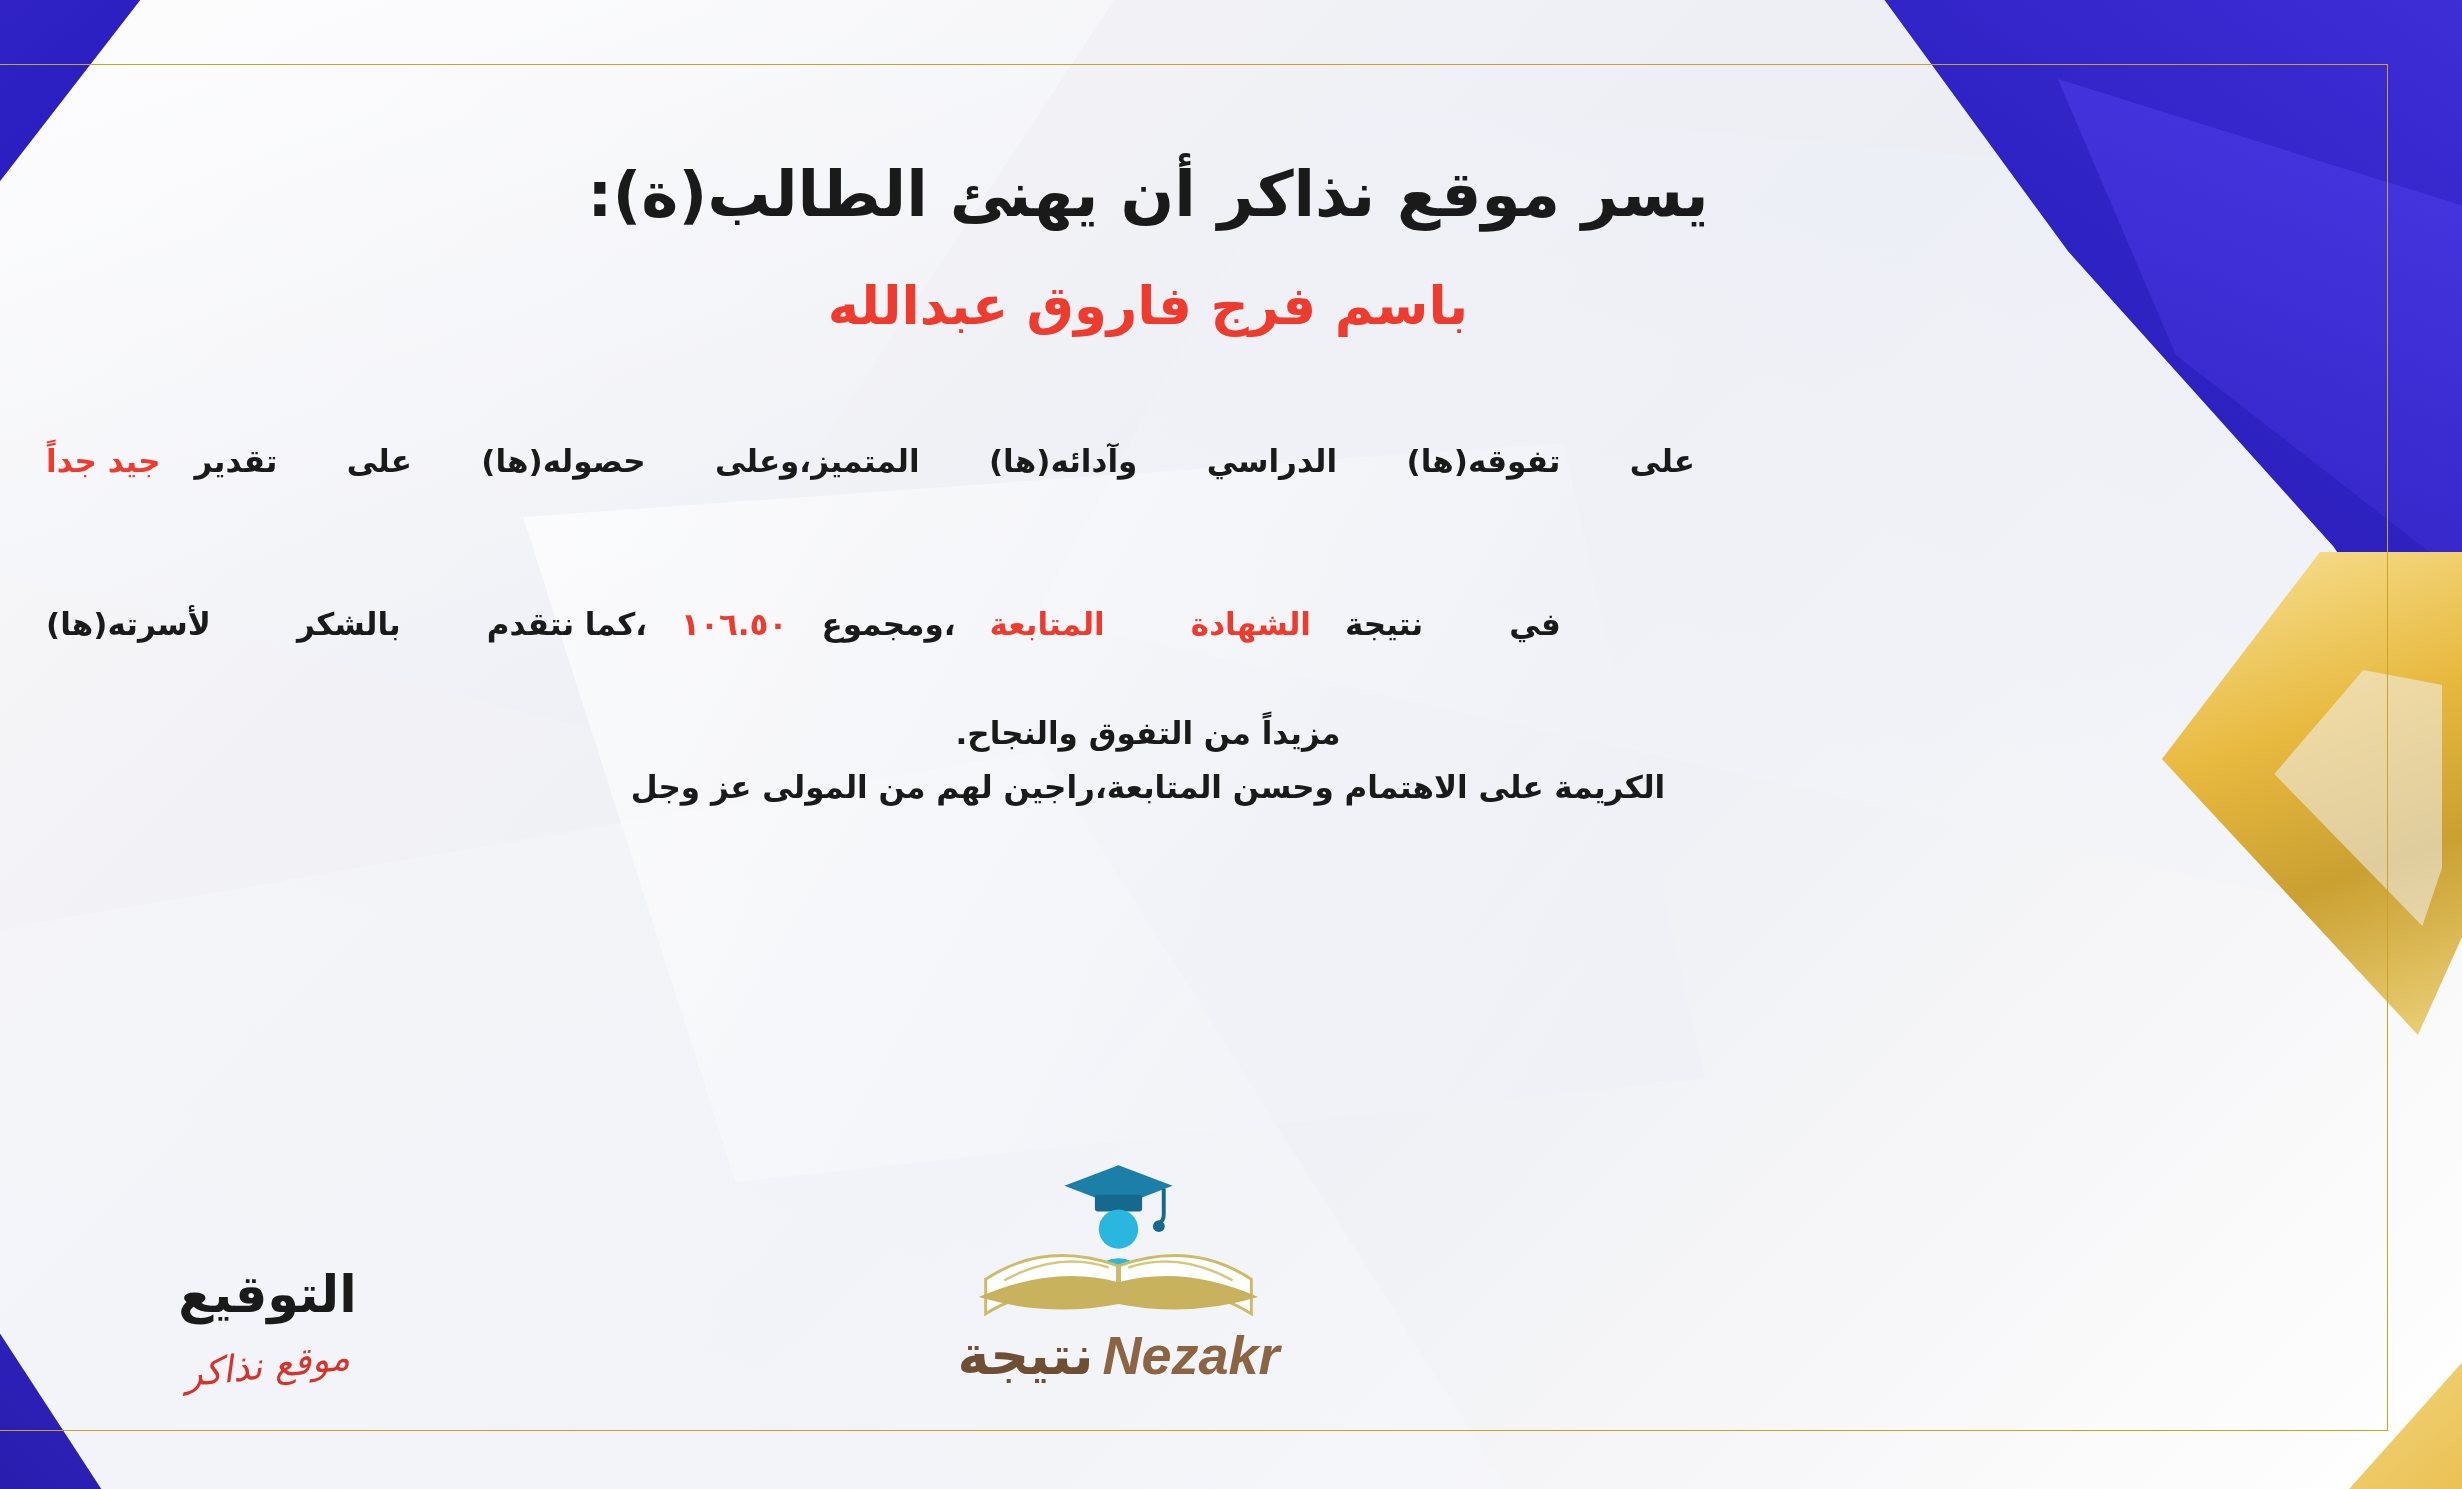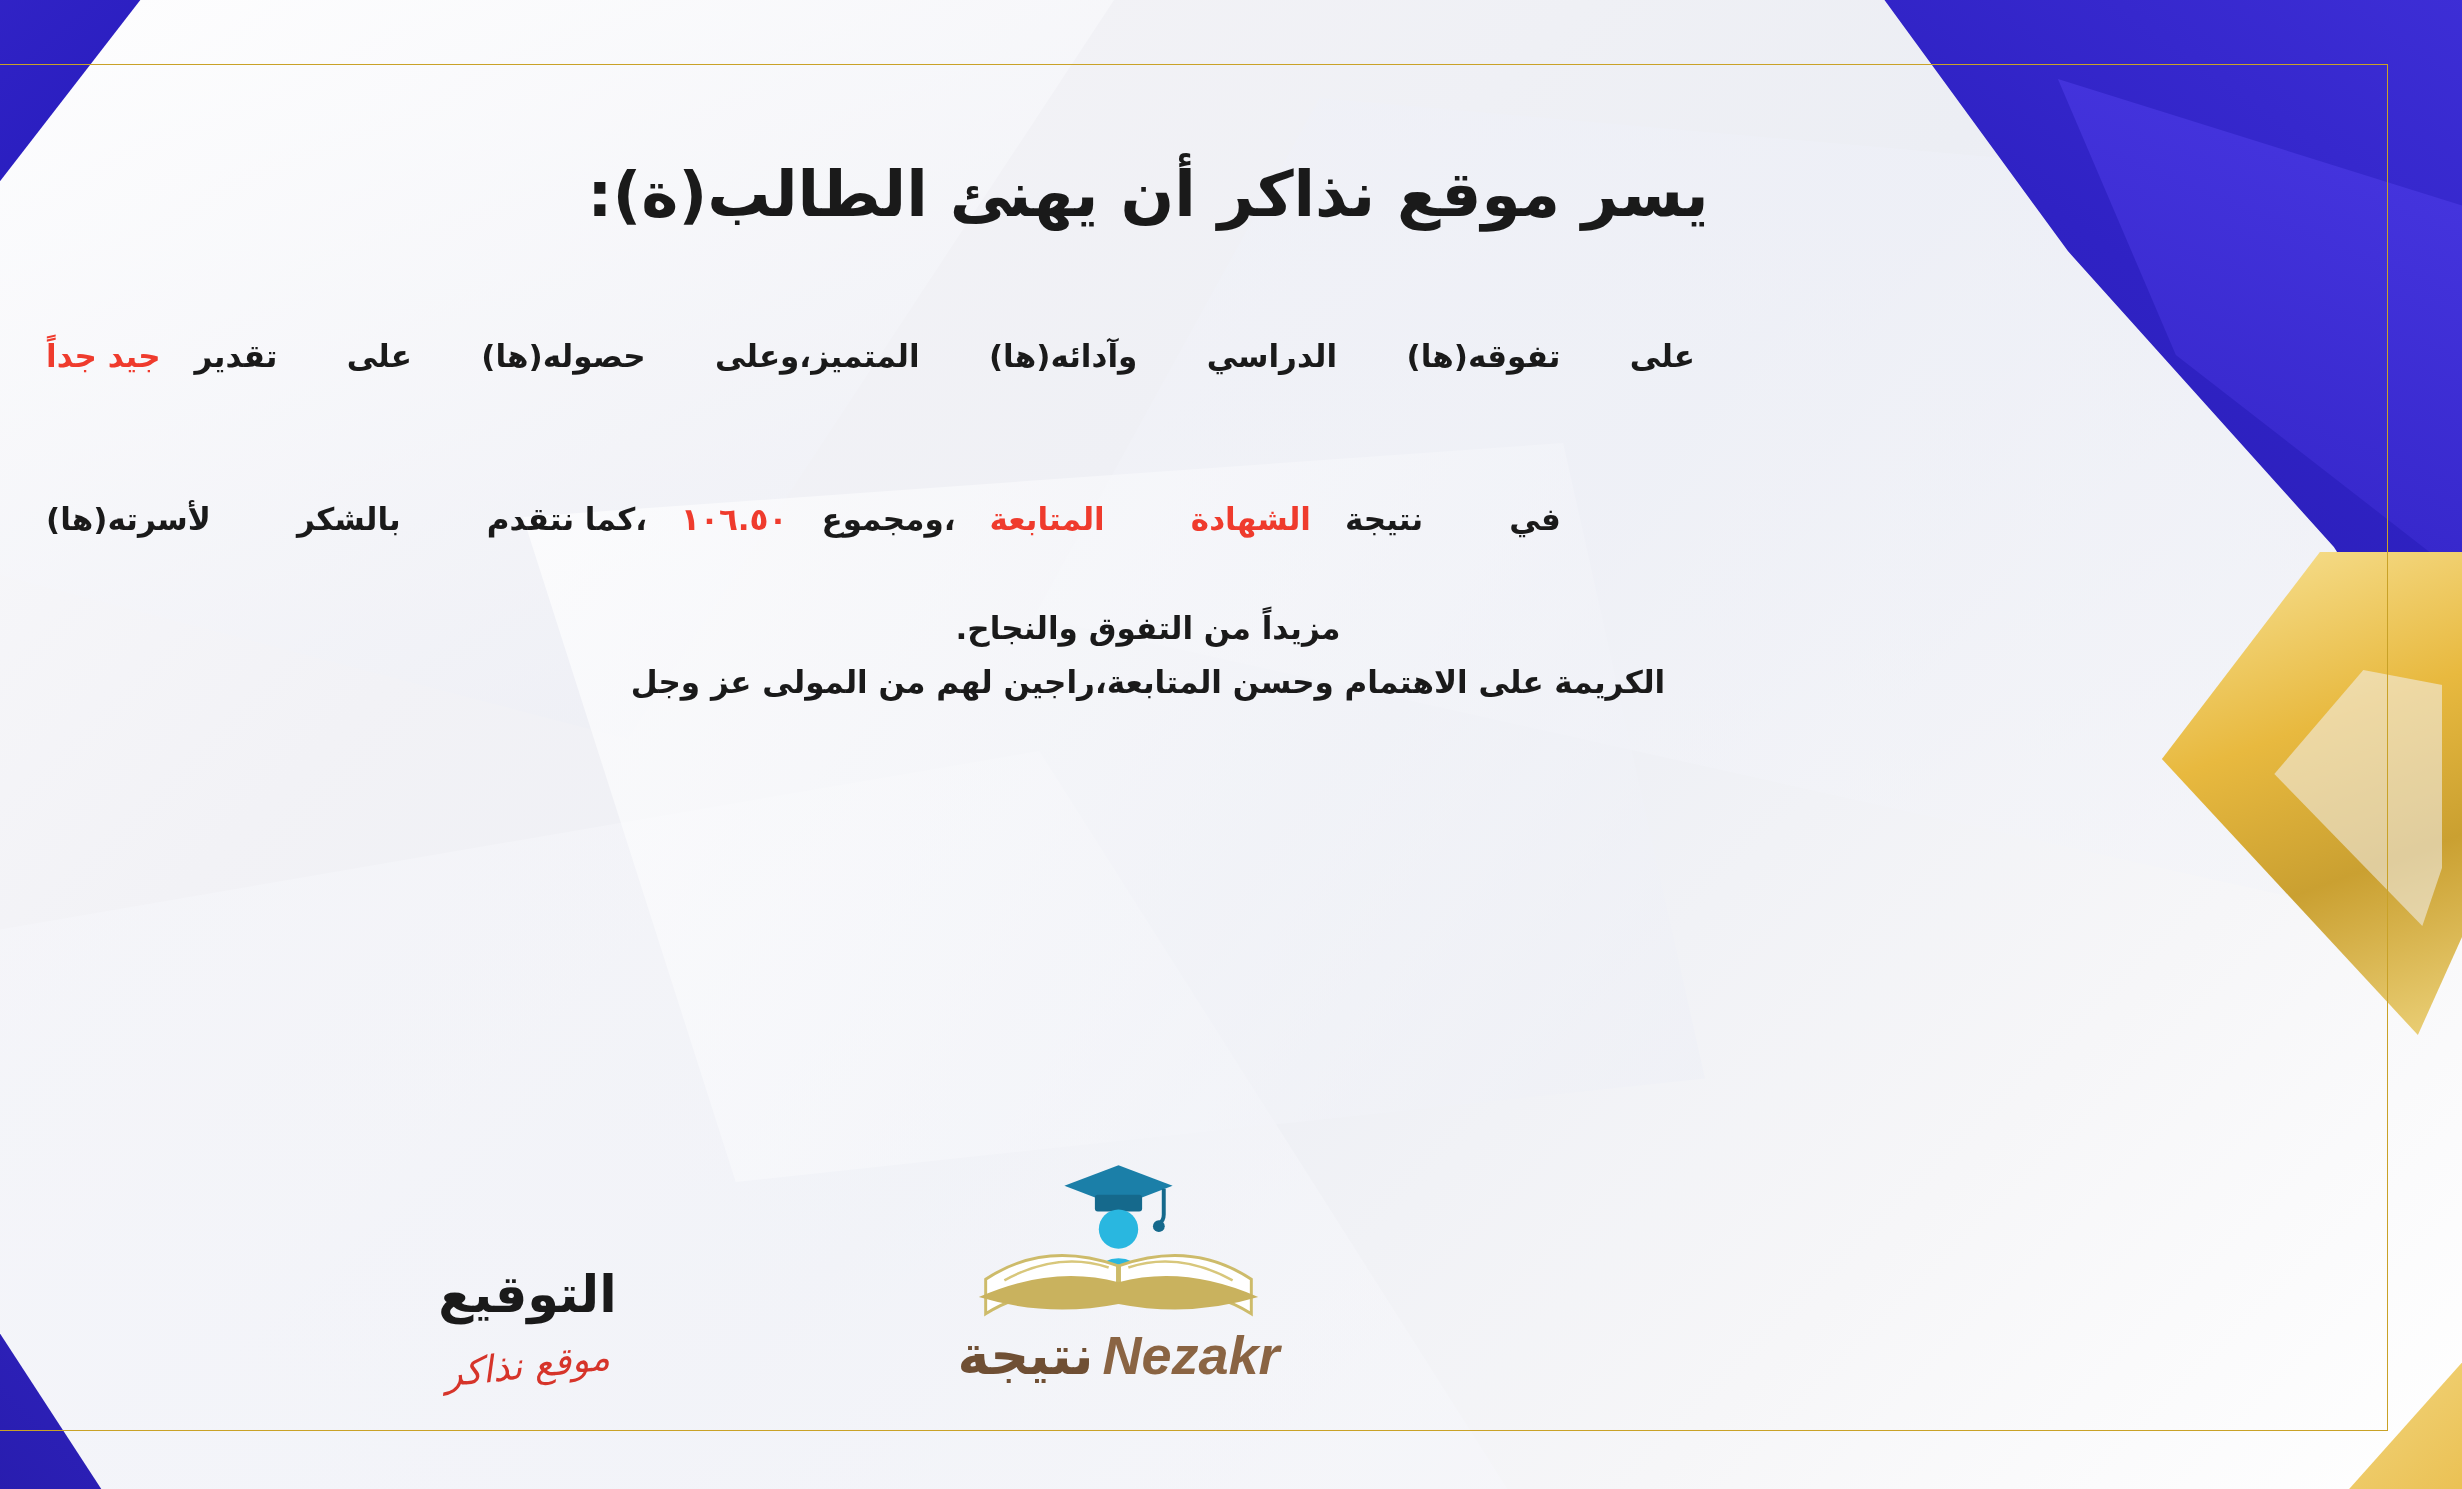--- a/index.html
+++ b/index.html
@@ -192,21 +192,21 @@
 
   
   .footer {
     position: absolute;
     bottom: 103px;
     left: 212px;
     right: 212px;
     display: flex;
     flex-direction: row-reverse;
     align-items: flex-end;
-    justify-content: center;
+    justify-content: space-between;
   }
 
   .signature-block {
     display: flex;
     flex-direction: column;
     align-items: center;
     width: 443px;
   }
   .signature-label {
     font-size: 51px;
@@ -270,20 +270,21 @@
   <div class="corner corner-bl3"></div>
   <div class="corner corner-br"></div>
 
   <div class="frame"></div>
 
   <div class="content">
 
 
     <div class="line-intro">يسر موقع نذاكر أن يهنئ الطالب(ة):</div>
 
+    <div class="student-name">باسم فرج فاروق عبدالله</div>
 
     <div class="body-block">
       <div class="body-line justify">
         <span>على تفوقه(ها) الدراسي وآدائه(ها) المتميز،وعلى حصوله(ها) على تقدير</span><span class="spacer-word"></span><span class="hl-red">جيد جداً</span>
       </div>
       <div class="body-line justify">
         <span>في نتيجة</span><span class="spacer-word"></span><span class="hl-red">الشهادة المتابعة</span><span class="spacer-word"></span><span>،ومجموع</span><span class="spacer-word"></span><span class="hl-red">١٠٦.٥٠</span><span class="spacer-word"></span><span>،كما نتقدم بالشكر لأسرته(ها)</span>
       </div>
       <div class="body-line">مزيداً من التفوق والنجاح.</div>
       <div class="body-line">الكريمة على الاهتمام وحسن المتابعة،راجين لهم من المولى عز وجل</div>

